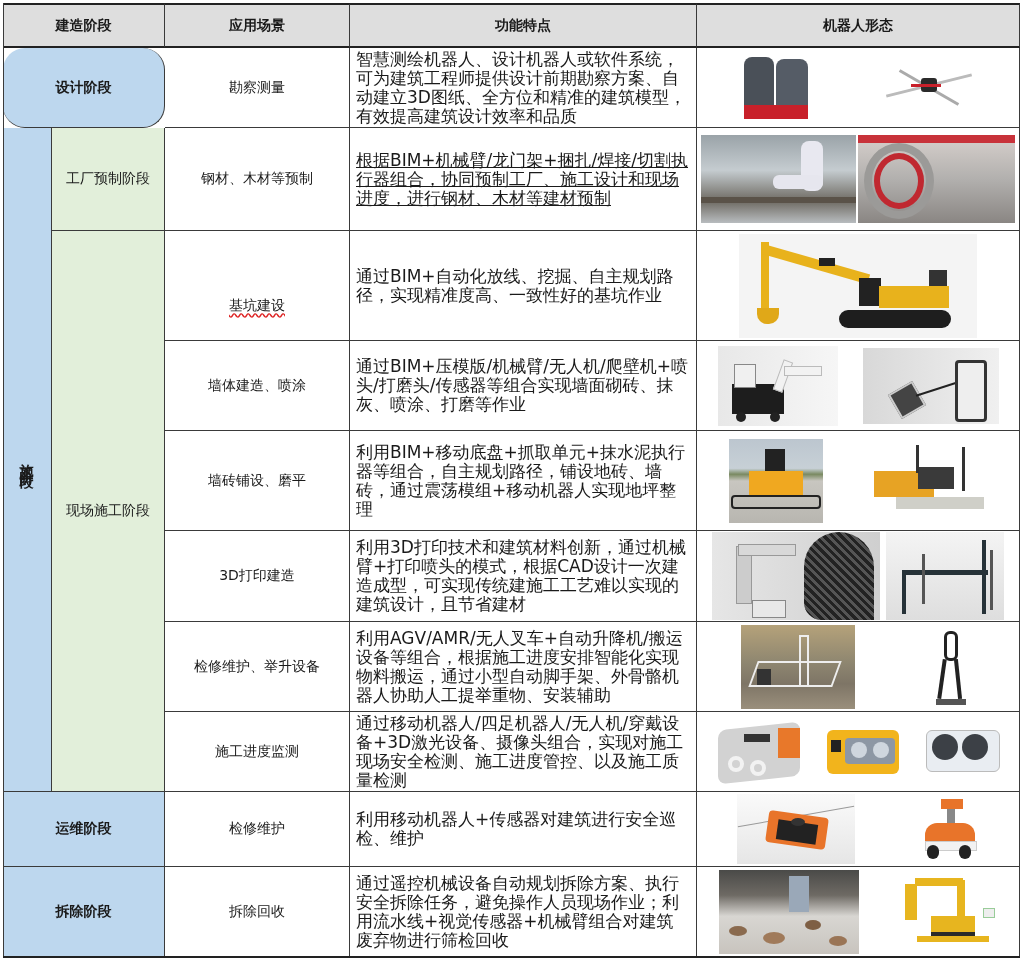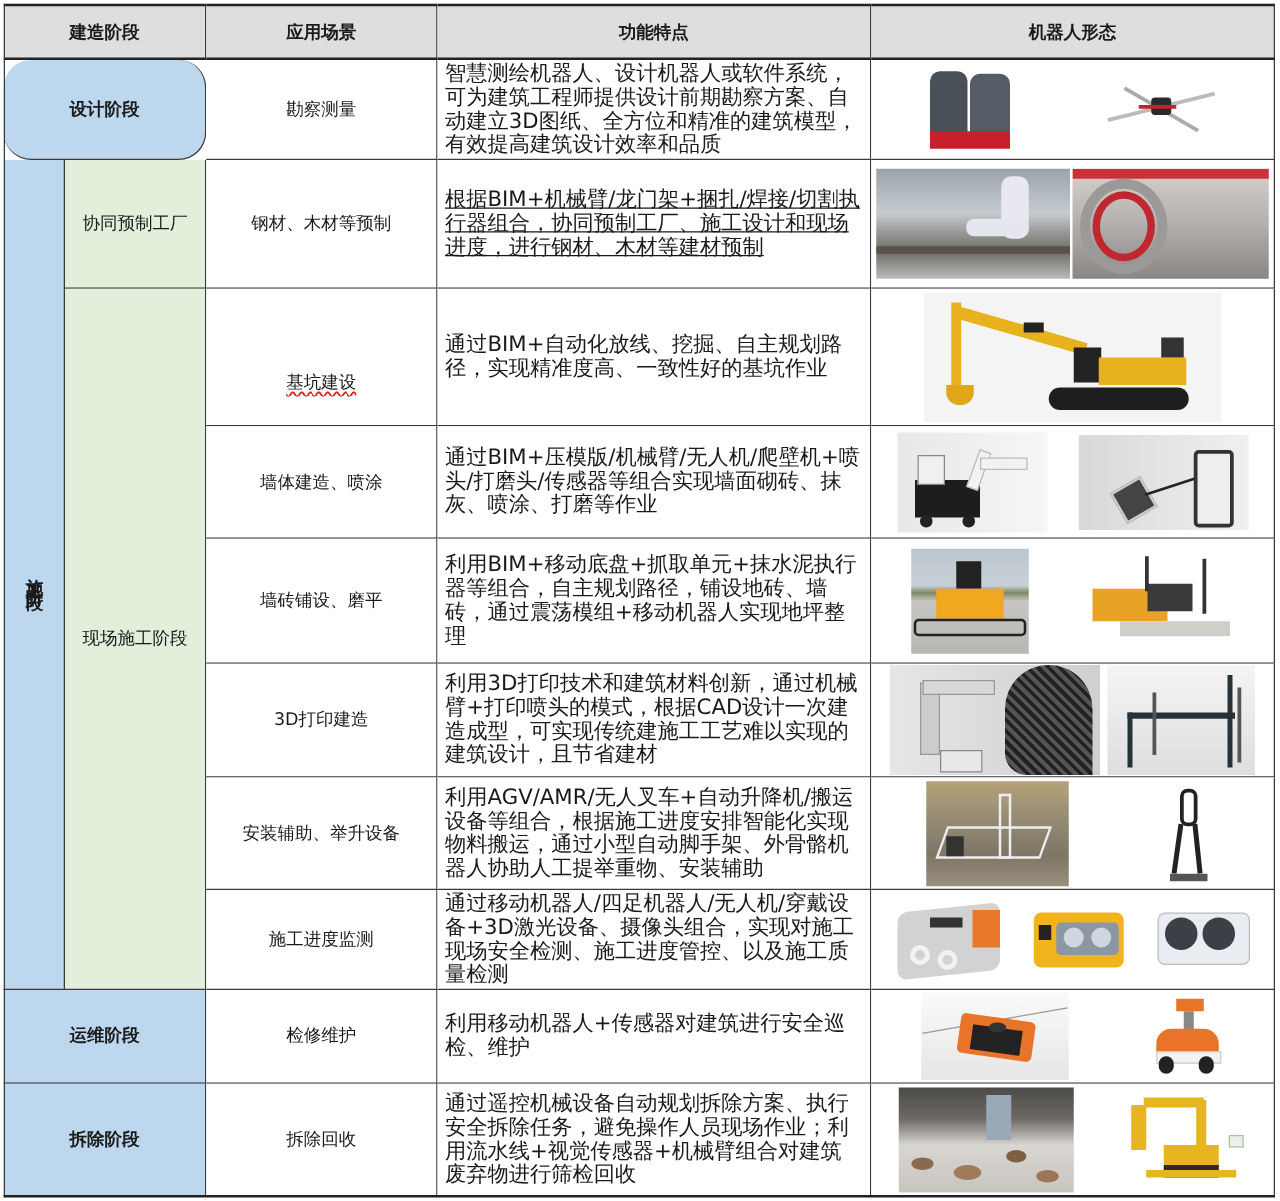--- a/index.html
+++ b/index.html
@@ -44,21 +44,21 @@
       <div style="position:absolute;left:14px;top:28px;width:68px;height:3px;background:#aaa;transform:rotate(30deg);"></div>
       <div style="position:absolute;left:40px;top:20px;width:16px;height:14px;background:#2a2a2a;border-radius:3px;"></div>
       <div style="position:absolute;left:30px;top:26px;width:30px;height:3px;background:#c8202a;"></div>
     </div>
   </div>
 
   <div class="cell blue" style="left:0;top:125px;width:49px;height:664px;">
     <span class="vert">施工阶段</span>
   </div>
 
-  <div class="cell green" style="left:49px;top:125px;width:113px;height:103px;">协同预制工厂</div>
+  <div class="cell green" style="left:49px;top:125px;width:113px;height:103px;">工厂预制阶段</div>
   <div class="cell scene" style="left:162px;top:125px;width:185px;height:103px;">钢材、木材等预制</div>
   <div class="cell desc" style="left:347px;top:125px;width:347px;height:103px;text-decoration:underline;">根据BIM+机械臂/龙门架+捆扎/焊接/切割执行器组合，协同预制工厂、施工设计和现场进度，进行钢材、木材等建材预制</div>
   <div class="cell imgs" style="left:694px;top:125px;width:323px;height:103px;padding:0 4px;justify-content:center;gap:2px;">
     <div class="ph" style="width:156px;height:88px;background:linear-gradient(180deg,#9aa3a8 0%,#c5ccd0 40%,#6e6a62 75%,#b8bcbf 100%);">
       <div style="position:absolute;left:100px;top:6px;width:22px;height:50px;background:#e8e8f0;border-radius:8px;"></div>
       <div style="position:absolute;left:72px;top:40px;width:50px;height:14px;background:#e6e6ee;border-radius:6px;"></div>
       <div style="position:absolute;left:0;top:62px;width:156px;height:6px;background:#5a5248;"></div>
     </div>
     <div class="ph" style="width:158px;height:88px;background:linear-gradient(180deg,#d7d0cc 0%,#b2b0ae 50%,#8a8683 100%);">
       <div style="position:absolute;left:0;top:0;width:158px;height:8px;background:#c8323a;"></div>
@@ -132,21 +132,21 @@
     </div>
     <div class="ph" style="width:118px;height:88px;background:linear-gradient(180deg,#f4f4f4,#dedede);">
       <div style="position:absolute;left:16px;top:38px;width:86px;height:5px;background:#263238;"></div>
       <div style="position:absolute;left:16px;top:38px;width:4px;height:44px;background:#263238;"></div>
       <div style="position:absolute;left:96px;top:8px;width:4px;height:74px;background:#263238;"></div>
       <div style="position:absolute;left:36px;top:22px;width:3px;height:50px;background:#555;"></div>
       <div style="position:absolute;left:104px;top:18px;width:3px;height:60px;background:#555;"></div>
     </div>
   </div>
 
-  <div class="cell scene" style="left:162px;top:619px;width:185px;height:90px;">安装辅助、举升设备</div>
+  <div class="cell scene" style="left:162px;top:619px;width:185px;height:90px;">检修维护、举升设备</div>
   <div class="cell desc" style="left:347px;top:619px;width:347px;height:90px;">利用AGV/AMR/无人叉车+自动升降机/搬运设备等组合，根据施工进度安排智能化实现物料搬运，通过小型自动脚手架、外骨骼机器人协助人工提举重物、安装辅助</div>
   <div class="cell imgs" style="left:694px;top:619px;width:323px;height:90px;">
     <div class="ph" style="width:114px;height:84px;background:linear-gradient(180deg,#b5a27a 0%,#8e8670 45%,#7e7566 70%,#9a8f7c 100%);">
       <div style="position:absolute;left:12px;top:36px;width:84px;height:26px;border:2px solid #eee;box-sizing:border-box;transform:skewX(-20deg);"></div>
       <div style="position:absolute;left:58px;top:10px;width:10px;height:52px;border:2px solid #eee;box-sizing:border-box;"></div>
       <div style="position:absolute;left:16px;top:44px;width:14px;height:16px;background:#333;"></div>
     </div>
     <div class="ph" style="width:50px;height:84px;background:#fff;">
       <div style="position:absolute;left:18px;top:6px;width:14px;height:30px;border:3px solid #222;border-radius:6px;box-sizing:border-box;"></div>
       <div style="position:absolute;left:14px;top:34px;width:4px;height:40px;background:#222;transform:rotate(8deg);"></div>

